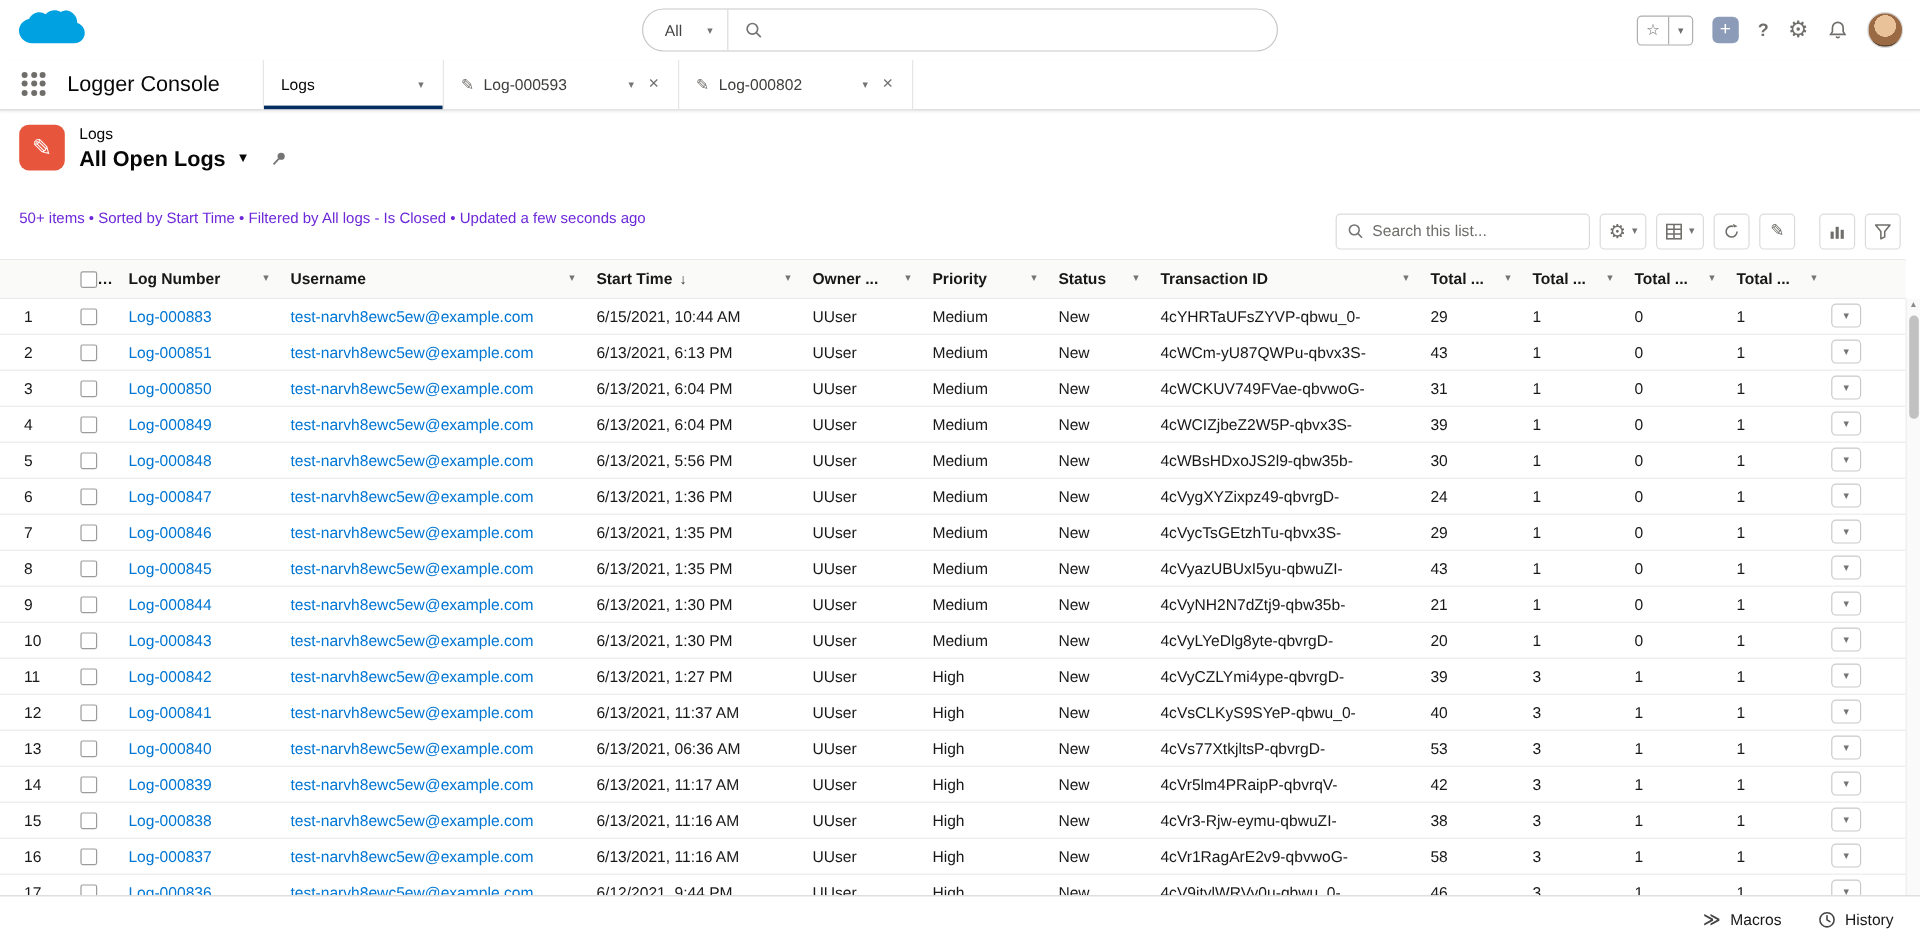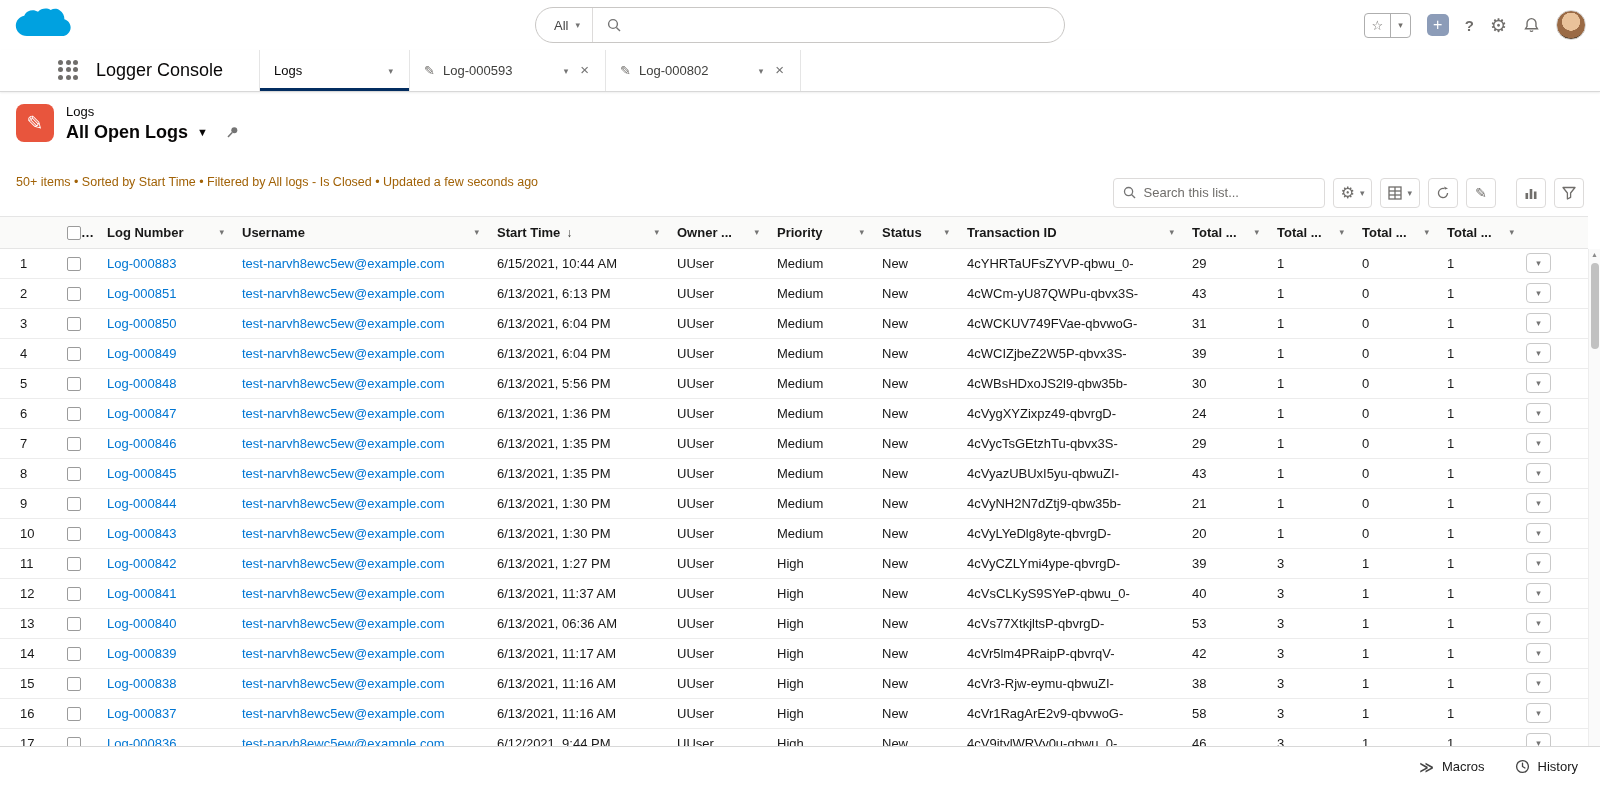--- a/index.html
+++ b/index.html
@@ -7,38 +7,38 @@
   body {
     width:1600px; height:786px; overflow:hidden; position:relative;
     font-family:"Liberation Sans","DejaVu Sans",sans-serif;
     color:#181818; background:#fff; font-size:13px;
   }
   
   .global-header { height:50px; display:flex; align-items:center; padding:0 14px; position:relative; background:#fff; }
   .logo svg { display:block; }
   .gh-search { position:absolute; left:50%; transform:translateX(-50%); width:530px; height:36px;
     border:1px solid #c9c7c5; border-radius:18px; display:flex; align-items:center; background:#fff; }
-  .scope { display:flex; align-items:center; gap:7px; padding:0 12px 0 18px; height:100%;
+  .scope { display:flex; align-items:center; gap:21px; padding:0 12px 0 18px; height:100%;
     border-right:1px solid #dddbda; color:#444; cursor:pointer; }
   .caret { font-size:9px; color:#747474; }
   .mag { margin-left:14px; display:flex; }
   .gh-search input { flex:1; border:none; outline:none; background:transparent; font-size:13px; color:#444; padding:0 12px 0 10px; }
   .gh-search input::placeholder, .list-search input::placeholder { color:#706e6b; }
   .gh-right { margin-left:auto; display:flex; align-items:center; gap:16px; }
   .fav { display:flex; align-items:center; border:1px solid #aeaeae; border-radius:4px; height:25px; }
   .fav .seg { padding:0 7px; height:100%; display:flex; align-items:center; color:#706e6b; cursor:pointer; }
   .fav .seg + .seg { border-left:1px solid #aeaeae; }
   .icon-plain { color:#706e6b; font-size:17px; line-height:1; cursor:pointer; }
   .plus-tile { width:22px; height:22px; border-radius:5px; background:#8c9cb8; color:#fff;
     display:flex; align-items:center; justify-content:center; font-size:16px; cursor:pointer; }
   .avatar { width:30px; height:30px; border-radius:50%; cursor:pointer; border:1px solid #d8d8d8;
     background:radial-gradient(circle at 50% 38%, #e9c29a 0 40%, #9a6a45 41% 72%, #5d4630 73% 100%); }
   
   .nav-bar { height:42px; display:flex; align-items:stretch; border-bottom:1px solid #d8d8d8;
-    box-shadow:0 1px 2px rgba(0,0,0,.07); position:relative; background:#fff;padding-left:40px; }
+    box-shadow:0 1px 2px rgba(0,0,0,.07); position:relative; background:#fff; }
   .waffle { width:22px; height:22px; display:grid; grid-template-columns:repeat(3,5px); grid-template-rows:repeat(3,5px);
     gap:2.5px; align-self:center; margin-left:18px; cursor:pointer; }
   .waffle i { width:5px; height:5px; border-radius:50%; background:#706e6b; }
   .app-name { align-self:center; font-size:18px; color:#080707; margin:0 36px 0 16px; }
   .tabs { display:flex; align-items:stretch; }
   .tab { display:flex; align-items:center; gap:8px; padding:0 14px; border-left:1px solid #e5e5e5;
     color:#3e3e3c; min-width:150px; position:relative; cursor:pointer; background:#fff; }
   .tab.record { min-width:196px; }
   .tab:last-child { border-right:1px solid #e5e5e5; }
   .tab.active { color:#080707; }
@@ -57,21 +57,21 @@
   .lh-title-row { display:flex; align-items:center; gap:9px; margin-top:1px; cursor:pointer;text-align:right; }
   .lh-title { font-size:18px; font-weight:bold; color:#080707; }
   .lh-caret { font-size:11px; color:#080707; }
   .pin { margin-left:8px; display:flex; cursor:pointer; }
   .lh-actions { margin-left:auto; display:flex; }
   .lv-btn { height:32px; padding:0 17px; background:#fff; border:1px solid #dddbda; color:#0176d3;
     font-size:13px; font-family:inherit; cursor:pointer; margin-left:-1px; }
   .lv-btn:first-child { border-radius:4px 0 0 4px; margin-left:0; }
   .lv-btn:last-child { border-radius:0 4px 4px 0; }
   .lh-bottom { display:flex; align-items:center; margin-top:13px; }
-  .summary { font-size:12.5px; color:#a16207; }
+  .summary { font-size:12.5px; color:#6d28d9; }
   .lh-tools { margin-left:auto; display:flex; align-items:center; gap:8px;margin-top:22px; }
   .list-search { height:30px; width:212px; border:1px solid #dddbda; border-radius:4px;
     display:flex; align-items:center; gap:6px; padding:0 9px; background:#fff; }
   .list-search input { flex:1; border:none; outline:none; font-size:13px; color:#444; background:transparent; min-width:0; }
   .tool-btn { height:30px; min-width:30px; padding:0 7px; border:1px solid #dddbda; border-radius:4px; background:#fff;
     display:flex; align-items:center; justify-content:center; gap:5px; color:#706e6b; cursor:pointer; font-size:15px; }
   .gap-left { margin-left:12px; }
   
   .table-wrap { position:relative; }
   table { border-collapse:collapse; table-layout:fixed; width:1588px; font-size:13px; }

